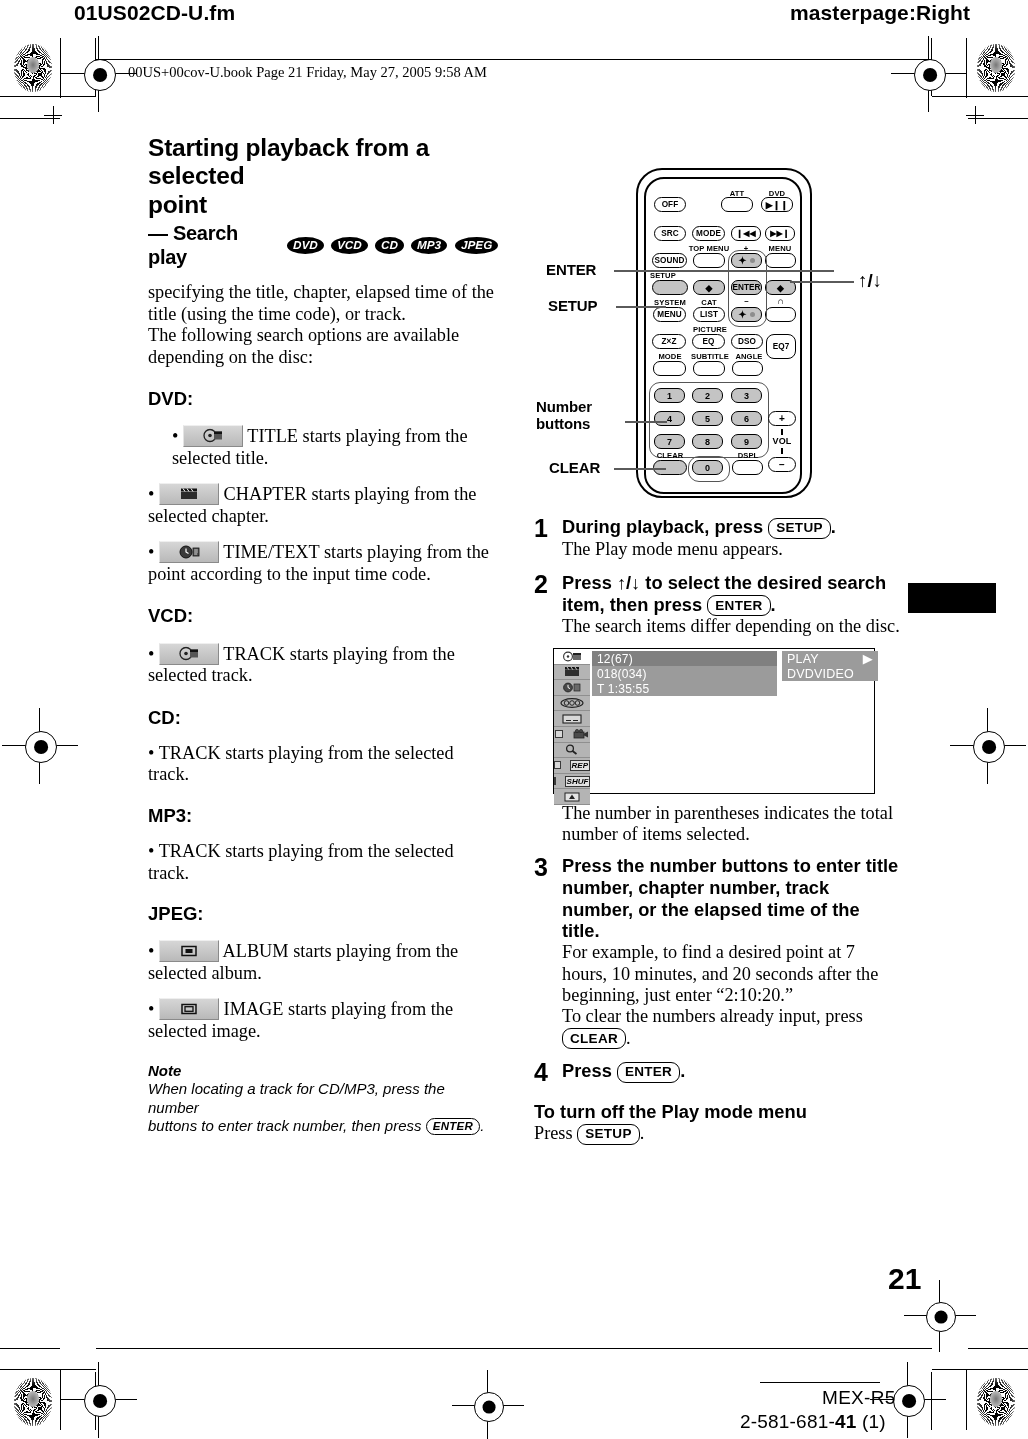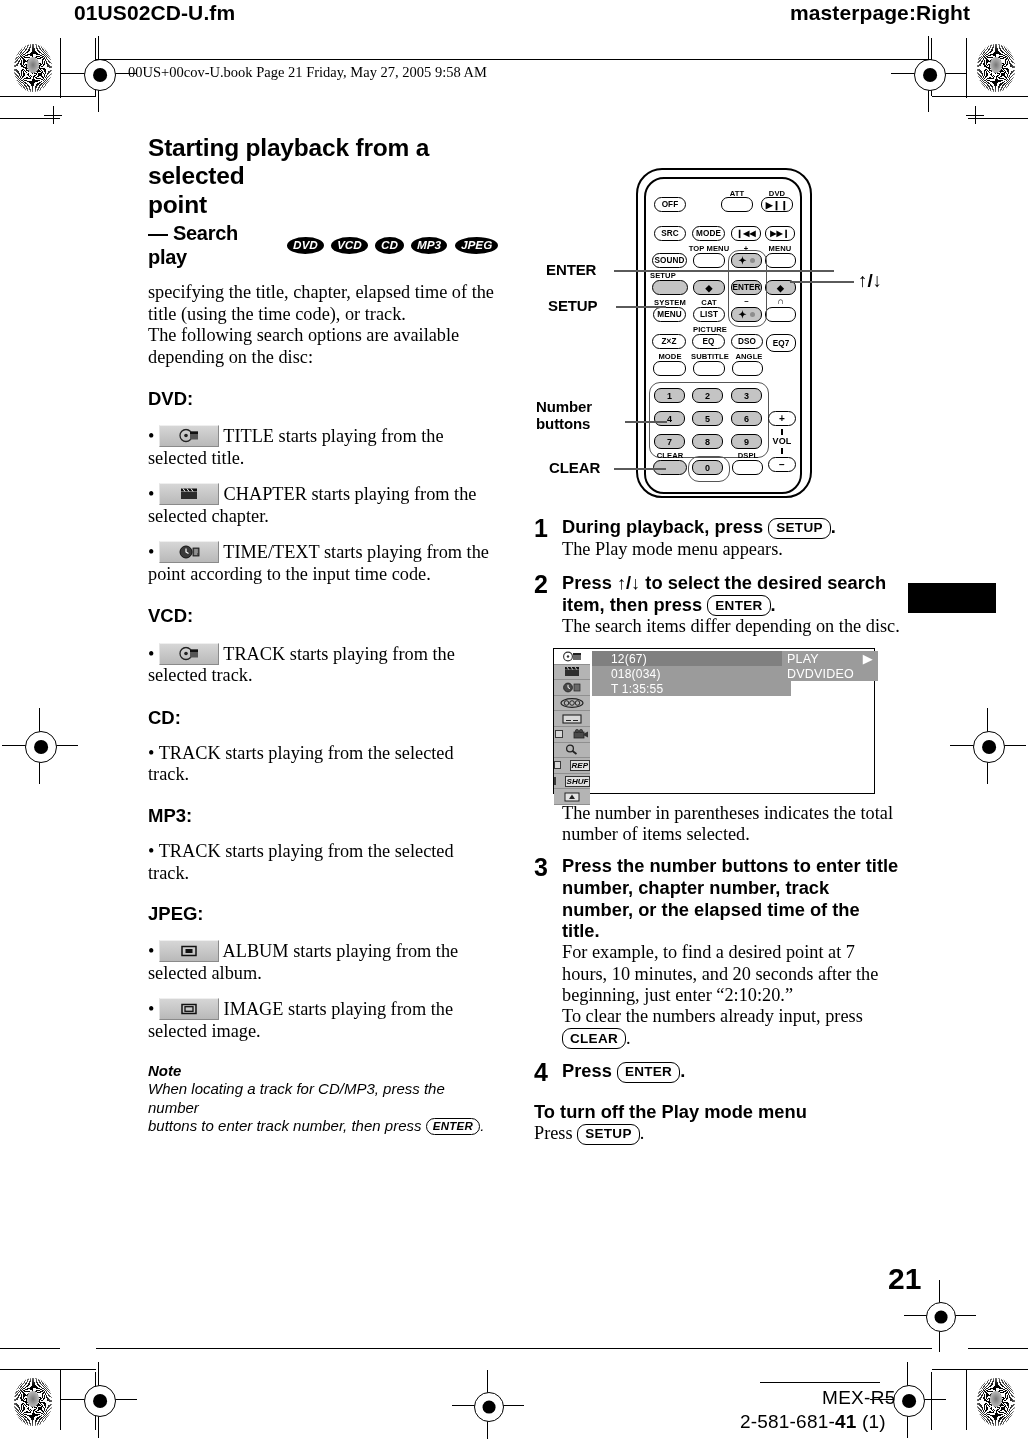--- a/index.html
+++ b/index.html
@@ -99,21 +99,21 @@
   
   .osd{position:absolute;border:1.7px solid #000;background:#fff;}
   .osd-col{position:absolute;left:0;top:0;width:36px;background:#b4b4b4;
     display:flex;flex-direction:column;}
   .osd-cell{height:14.6px;border-bottom:1px solid #8f8f8f;
     display:flex;align-items:center;justify-content:center;gap:9px;
     position:relative;}
   .osd-cell.sel{background:#fff;}
   .osd-row{position:absolute;background:#9b9b9b;color:#fff;
     font-family:"Liberation Sans",sans-serif;font-size:12px;
-    display:flex;align-items:center;padding-left:19px;letter-spacing:.2px;}
+    display:flex;align-items:center;padding-left:5px;letter-spacing:.2px;}
   .osd-row.hl{background:#808080;}
   .osd-stat{position:absolute;background:#9b9b9b;color:#fff;
     font-family:"Liberation Sans",sans-serif;font-size:12.5px;
     display:flex;align-items:center;gap:6px;padding:0 5px;letter-spacing:.2px;}
   .minibox{display:inline-block;width:6px;height:6px;border:1px solid #3a3a3a;
     background:#d8d8d8;}
   .repshuf{font-family:"Liberation Sans",sans-serif;font-style:italic;
     font-weight:bold;font-size:8px;border:1px solid #333;padding:0 1px;
     background:#e2e2e2;}
 
@@ -225,21 +225,21 @@
 
   <div class="para" style="margin-top:13px;">
     <div>specifying the title, chapter, elapsed time of the</div>
     <div>title (using the time code), or track.</div>
     <div>The following search options are available</div>
     <div>depending on the disc:</div>
   </div>
 
   <div class="h2" style="margin-top:20px;">DVD:</div>
 
-  <div class="bullet" style="margin-top:16px;">
+  <div class="bullet" style="margin-top:16px;margin-left:24px;">
     •&nbsp;<span class="gbtn">
       <svg width="22" height="15" viewBox="0 0 22 15">
         <circle cx="8" cy="7" r="6" fill="none" stroke="#222" stroke-width="1.3"></circle>
         <circle cx="8" cy="7" r="1.8" fill="#222"></circle>
         <path d="M12 3 L20 3 L20 11 L12 11 Z" fill="#555"></path>
         <path d="M12 3 L20 3 L20 5.5 L12 5.5 Z" fill="#111"></path>
       </svg>
     </span>
     <span>TITLE starts playing from the</span>
     <div>selected title.</div>
@@ -370,21 +370,21 @@
     <span style="width:5px;height:5px;border-radius:50%;background:#8d8d8d;margin-left:3px;"></span>
   </div>
   <div class="rbtn" style="left:129px;top:139px;width:31px;height:15px;"></div>
 
   <div class="enter-outline" style="left:92px;top:82px;width:37px;height:75px;"></div>
 
   <div class="rlab" style="left:53px;top:157px;width:42px;">PICTURE</div>
   <div class="rbtn" style="left:16px;top:166px;width:34px;height:15px;border-radius:8px;">Z×Z</div>
   <div class="rbtn" style="left:56px;top:166px;width:33px;height:15px;border-radius:8px;">EQ</div>
   <div class="rbtn" style="left:95px;top:166px;width:32px;height:15px;border-radius:8px;">DSO</div>
-  <div class="rbtn" style="left:130px;top:166px;width:30px;height:18px;border-radius:8px;">EQ7</div>
+  <div class="rbtn" style="left:130px;top:166px;width:30px;height:25px;border-radius:8px;">EQ7</div>
 
   <div class="rlab" style="left:14px;top:184px;width:40px;">MODE</div>
   <div class="rlab" style="left:52px;top:184px;width:44px;">SUBTITLE</div>
   <div class="rlab" style="left:94px;top:184px;width:38px;">ANGLE</div>
   <div class="rbtn" style="left:17px;top:193px;width:33px;height:15px;"></div>
   <div class="rbtn" style="left:57px;top:193px;width:32px;height:15px;"></div>
   <div class="rbtn" style="left:96px;top:193px;width:31px;height:15px;"></div>
 
   <div class="numpad-outline" style="left:13px;top:214px;width:118px;height:74px;"></div>
 

